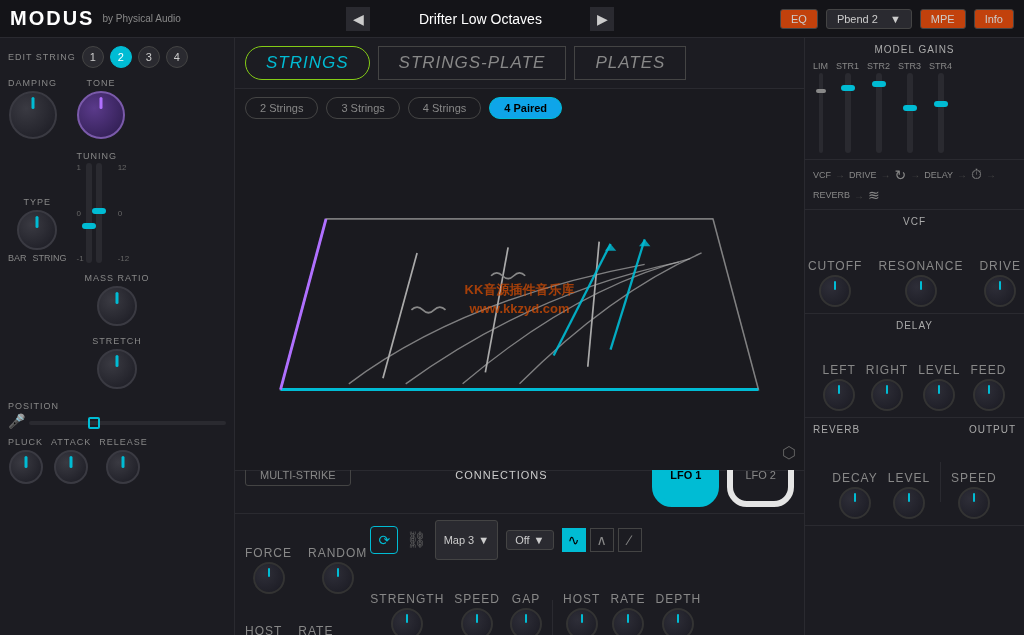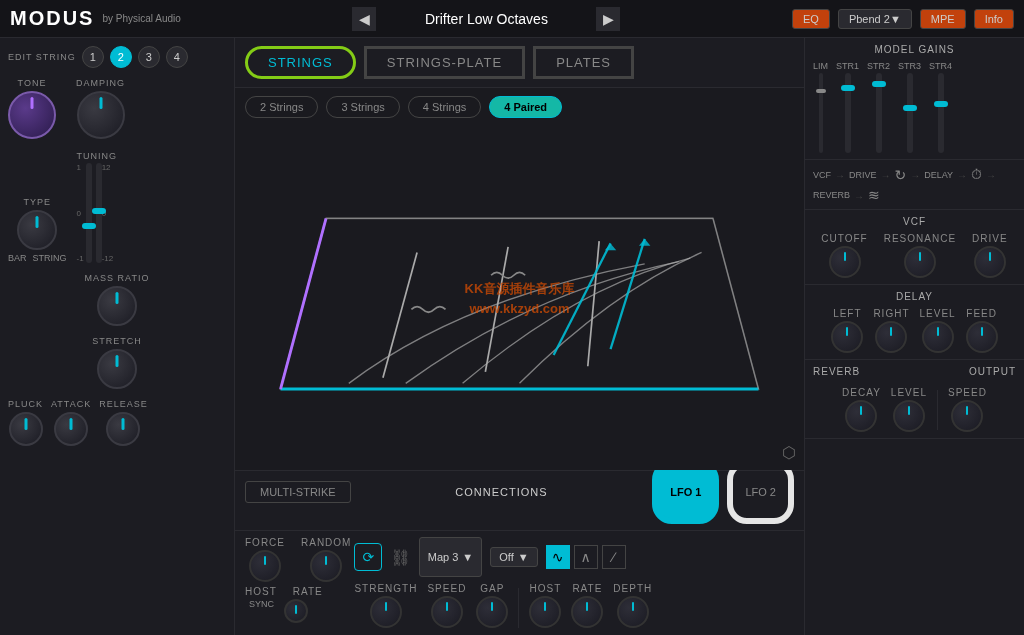--- a/index.html
+++ b/index.html
@@ -74,21 +74,21 @@
     .pbend-btn {
       background: #2a2a30;
       border: 1px solid #444;
       color: #ccc;
       padding: 3px 10px;
       font-size: 11px;
       cursor: pointer;
       border-radius: 3px;
       display: flex;
       align-items: center;
-      gap: 0;
+      gap: 12px;
     }
 
     
     .main {
       display: flex;
       height: 597px;
     }
 
     
     .left-panel {
@@ -245,28 +245,29 @@
 
     .tabs-row {
       display: flex;
       gap: 0;
       padding: 8px 10px;
       background: #1c1c22;
       border-bottom: 1px solid #2a2a30;
     }
     .tab-btn {
       padding: 6px 20px;
-      border: 3px solid #84cc16;
+      border: 1px solid #84cc16;
       background: transparent;
       color: #00bcd4;
       cursor: pointer;
-      font-size: 13px;
+      font-size: 17px;
       letter-spacing: 1px;
       border-radius: 20px;
       margin-right: 8px;
+      font-style: italic;
     }
     .tab-btn.inactive {
       border-color: #444;
       color: #888;
       border-radius: 0;
     }
     .tab-btn.inactive:first-of-type { border-radius: 20px; }
 
     .string-count-row {
       display: flex;
@@ -276,21 +277,21 @@
     .count-btn {
       padding: 4px 14px;
       border: 1px solid #444;
       background: transparent;
       color: #888;
       cursor: pointer;
       font-size: 11px;
       border-radius: 20px;
     }
     .count-btn.active {
-      background: #14b8a6;
+      background: #0ea5e9;
       border-color: #00bcd4;
       color: #000;
       font-weight: bold;
     }
 
     .model-area {
       flex: 1;
       position: relative;
       background: #1a1a1f;
       overflow: hidden;
@@ -546,24 +547,25 @@
       padding: 6px 8px;
       border-bottom: 1px solid #2a2a30;
     }
     .reverb-title-row {
       display: flex;
       justify-content: space-between;
       margin-bottom: 4px;
     }
 
     .small-knob-label {
-      font-size: 10px;
+      font-size: 12px;
       color: #888;
       text-align: center;
       letter-spacing: 1px;
+      margin-top: 26px;
     }
 
     
     .knob-wrap {
       display: flex;
       flex-direction: column;
       align-items: center;
       gap: 2px;
     }
 
@@ -618,26 +620,26 @@
     <div class="edit-string-row">
       <span class="edit-label">EDIT STRING</span>
       <button class="string-btn">1</button>
       <button class="string-btn active">2</button>
       <button class="string-btn">3</button>
       <button class="string-btn">4</button>
     </div>
 
     <div class="knob-row">
       <div class="knob-group">
+        <span class="knob-label">DAMPING</span>
+        <div class="knob large"></div>
+      </div>
+      <div class="knob-group">
         <span class="knob-label">TONE</span>
         <div class="knob large tone"></div>
-      </div>
-      <div class="knob-group">
-        <span class="knob-label">DAMPING</span>
-        <div class="knob large"></div>
       </div>
     </div>
 
     <div class="type-row">
       <div class="knob-group">
         <span class="knob-label">TYPE</span>
         <div class="knob"></div>
         <div class="sub-labels">
           <span>BAR</span>
           <span>STRING</span>
@@ -652,21 +654,21 @@
             <div style="font-size:8px;color:#666;display:flex;flex-direction:column;justify-content:space-between;height:100px;">
               <span>1</span>
                 <span>0</span>
                 <span>-1</span>
             </div>
             <div class="slider-track" style="height:100px">
               <div class="slider-thumb" style="top:60%;background:#00bcd4;"></div>
             </div>
           </div>
 
-          <div style="display:flex;gap:0;align-items:flex-start">
+          <div style="display:flex;gap:16px;align-items:flex-start">
             <div class="slider-track" style="height:100px">
               <div class="slider-thumb" style="top:45%;background:#00bcd4;"></div>
             </div>
             <div style="font-size:8px;color:#666;display:flex;flex-direction:column;justify-content:space-between;height:100px;">
               <span>12</span>
                 <span>0</span>
                 <span>-12</span>
             </div>
           </div>
         </div>
@@ -680,20 +682,29 @@
       </div>
     </div>
 
     <div class="stretch-section">
       <div class="knob-group">
         <span class="knob-label">STRETCH</span>
         <div class="knob"></div>
       </div>
     </div>
 
+    <div class="position-section">
+      <span class="knob-label">POSITION</span>
+      <div style="display:flex;align-items:center;gap:4px;margin-top:2px;">
+        <span style="color:#888;font-size:14px;">🎤</span>
+        <div class="position-slider">
+          <div class="position-thumb"></div>
+        </div>
+      </div>
+    </div>
 
     <div class="bottom-knobs">
       <div class="knob-group">
         <span class="knob-label">PLUCK</span>
         <div class="knob" style="width:34px;height:34px;"></div>
       </div>
       <div class="knob-group">
         <span class="knob-label">ATTACK</span>
         <div class="knob" style="width:34px;height:34px;"></div>
       </div>

